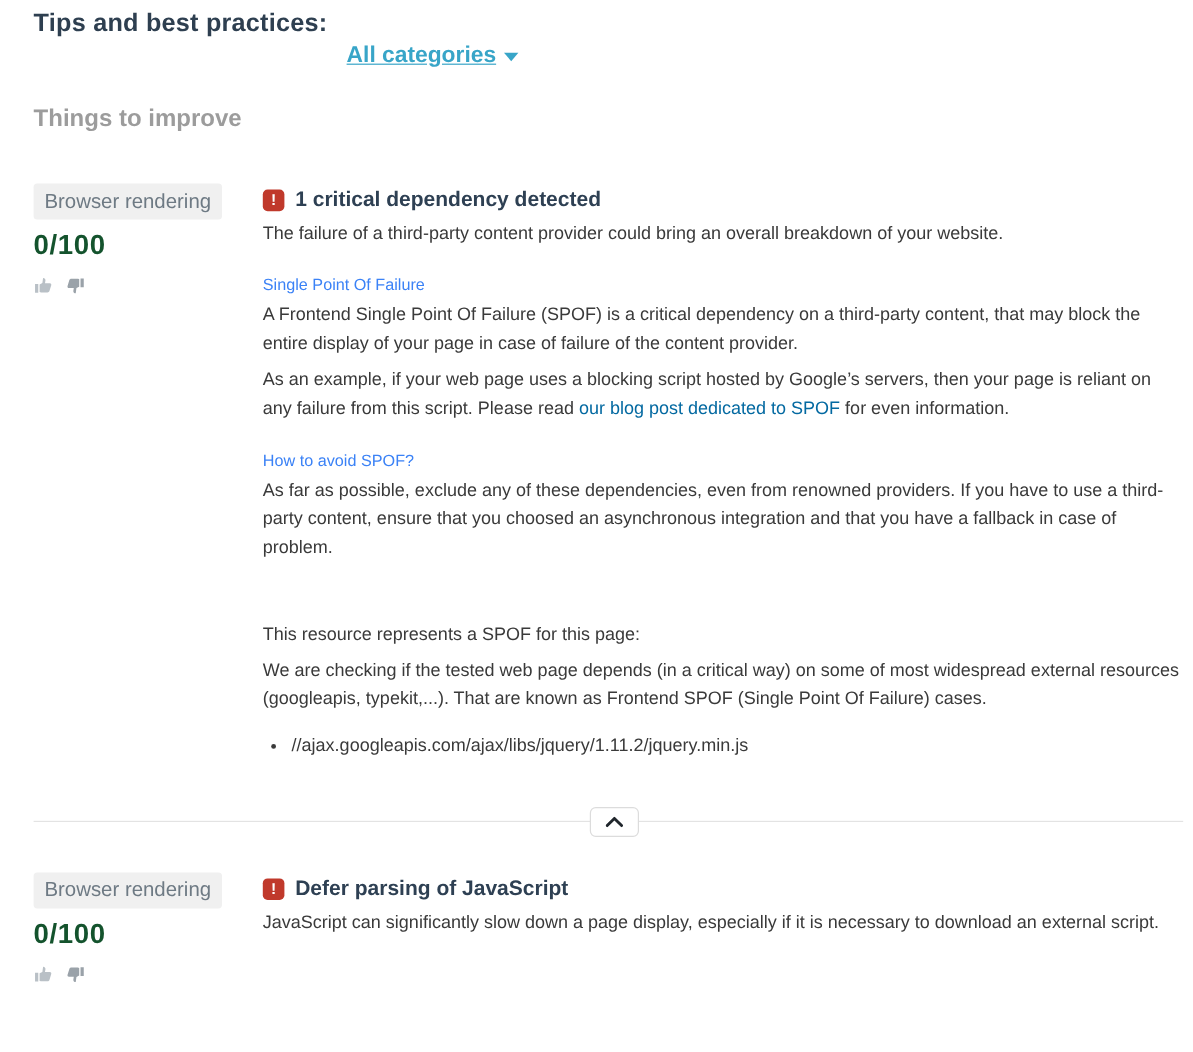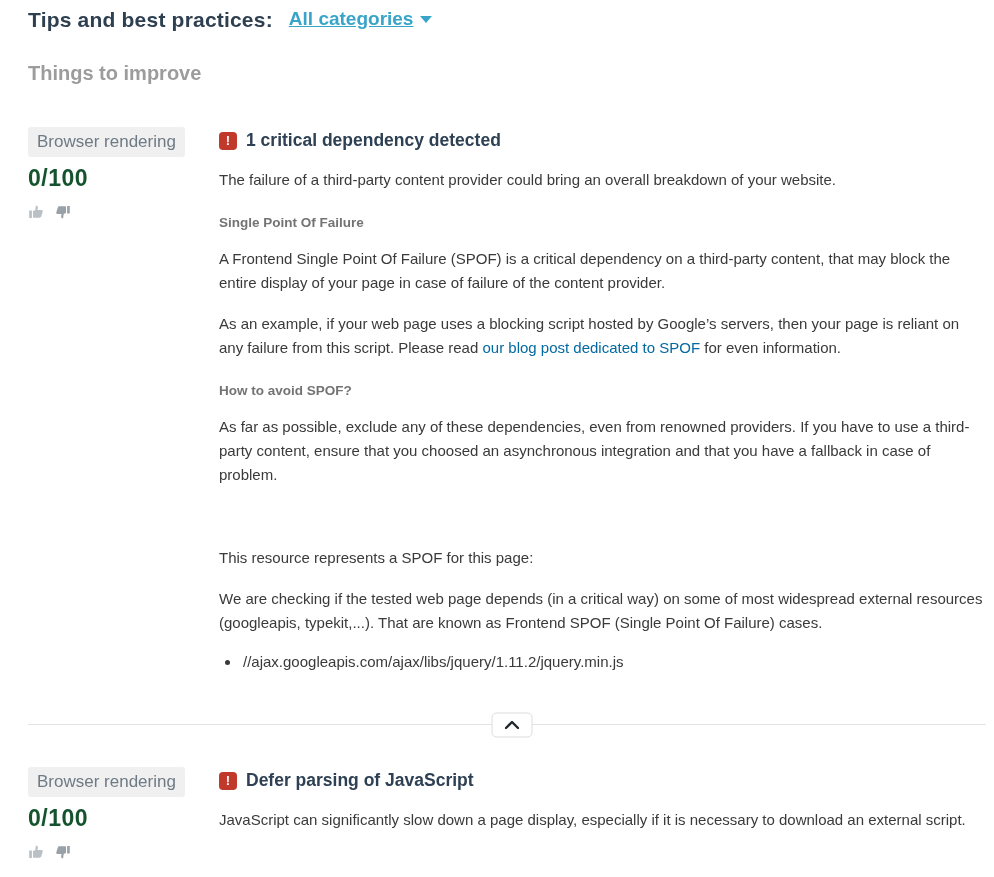--- a/index.html
+++ b/index.html
@@ -5,21 +5,21 @@
   * { margin: 0; padding: 0; box-sizing: border-box; }
   html, body { width: 994px; height: 877px; overflow: hidden; background: #ffffff;
     font-family: "Liberation Sans", sans-serif; }
 
   .page { padding: 6px 8px 0 28px; }
 
   
   .header-row { display: flex; align-items: flex-start; gap: 16px; padding-top: 2px; }
   .page-title { font-size: 21px; font-weight: bold; color: #2e3f50; letter-spacing: .2px; }
   .category-link { font-size: 19px; font-weight: bold; color: #38a5c8; text-decoration: underline;
-    cursor: pointer; display: inline-flex; align-items: center; gap: 7px; }
+    cursor: pointer; display: inline-flex; align-items: center; gap: 7px; margin-top: 28px; }
   .caret-down { width: 0; height: 0; border-left: 6px solid transparent;
     border-right: 6px solid transparent; border-top: 7px solid #38a5c8; display: inline-block; }
 
   .section-title { margin-top: 30px; font-size: 20px; font-weight: bold; color: #9c9c9c; }
 
   
   .cards { margin-top: 42px; }
   .card { display: grid; grid-template-columns: 191px 1fr; align-items: start; }
   .card + .card { margin-top: 42px; }
 
@@ -31,22 +31,22 @@
   .thumb { width: 16px; height: 16px; cursor: pointer; }
   .thumb-up svg { fill: #b9c0c6; }
   .thumb-down svg { fill: #9aa2a9; transform: rotate(180deg); }
 
   
   .card-title { display: flex; align-items: center; gap: 9px; font-size: 17.5px;
     font-weight: bold; color: #2e4053; margin-top: 3px; }
   .crit-icon { width: 18px; height: 18px; background: #c0392b; border-radius: 4px; color: #ffffff;
     font-size: 13px; font-weight: bold; display: inline-flex; align-items: center;
     justify-content: center; flex: 0 0 auto; }
-  .card-body p { font-size: 15px; line-height: 24px; color: #3a3a3a; margin-top: 17px; }
-  .subhead { font-size: 13.5px; font-weight: bold; color: #737373; margin-top: 23px; }
+  .card-body p { font-size: 15px; line-height: 24px; color: #3a3a3a; margin-top: 6px; }
+  .subhead { font-size: 13.5px; font-weight: normal; color: #3b82f6; margin-top: 23px; }
   .text-link { color: #0369a1; cursor: pointer; }
   .spacer-lg { height: 42px; }
   ul.resource-list { margin: 15px 0 0 22px; }
   ul.resource-list li { font-size: 15px; line-height: 24px; color: #3a3a3a; padding-left: 2px; }
   .clip-line { max-height: 13px; overflow: hidden; opacity: .85; }
 
   
   .card-footer { position: relative; height: 1px; background: #e3e3e3; }
   .footer-spacing-1 { margin-top: 50px; }
   .toggle-btn { position: absolute; left: 50.5%; top: 50%; transform: translate(-50%, -50%);

